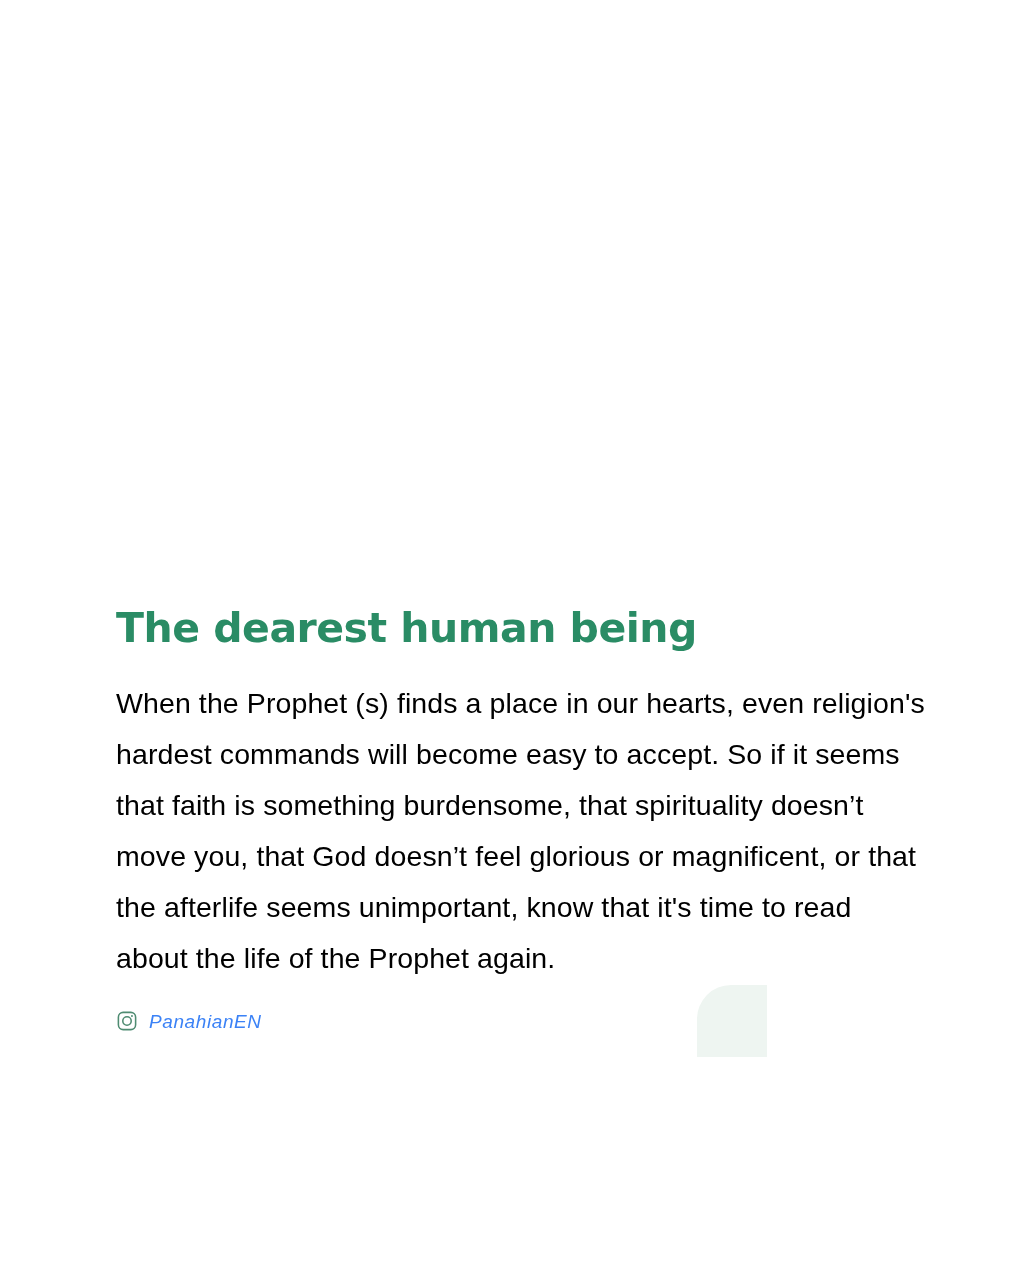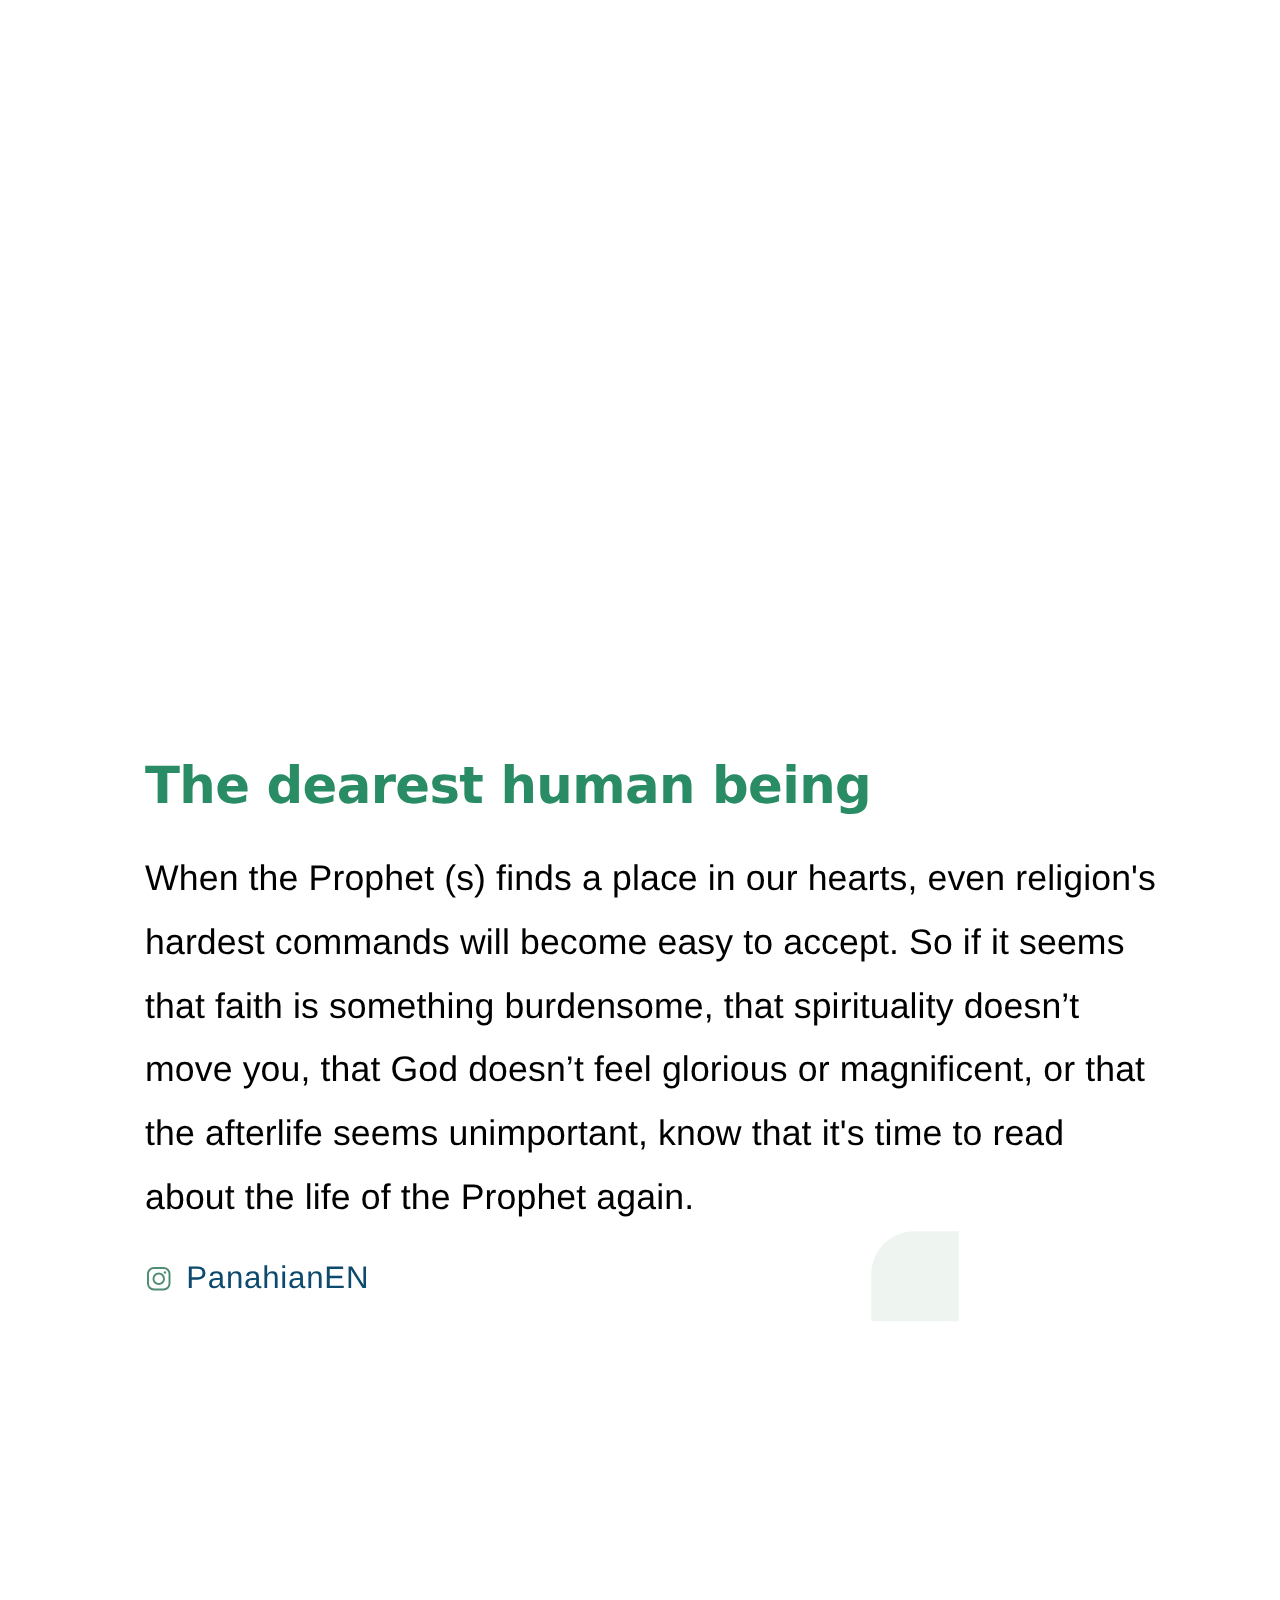--- a/index.html
+++ b/index.html
@@ -71,24 +71,25 @@
 
   .ig-icon {
     width: 22px;
     height: 22px;
     flex: 0 0 auto;
     display: block;
   }
 
   .handle-text {
     font-family: "Liberation Sans", sans-serif;
-    font-size: 25px;
-    color: #0c4a6e;
+    font-size: 19px;
+    color: #3b82f6;
     letter-spacing: 0.6px;
     line-height: 1;
+    font-style: italic;
   }
 </style>
 </head>
 <body>
 
 <div class="card">
 
   <div class="decor-block"></div>
 
   <div class="content">

